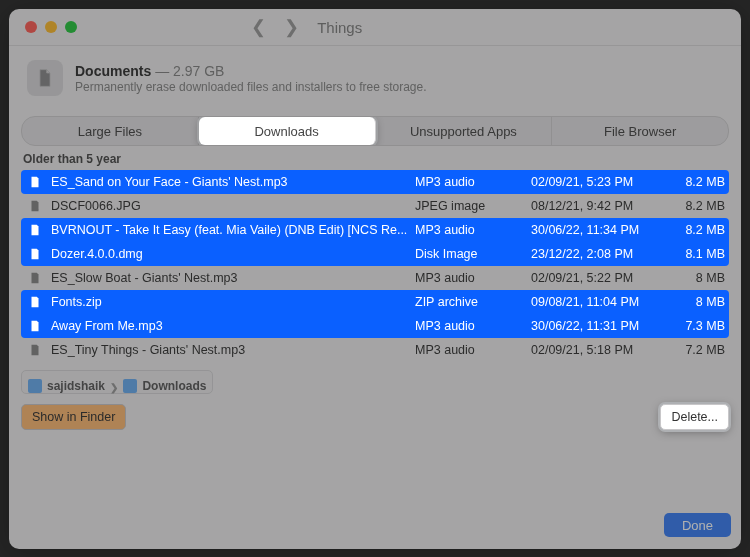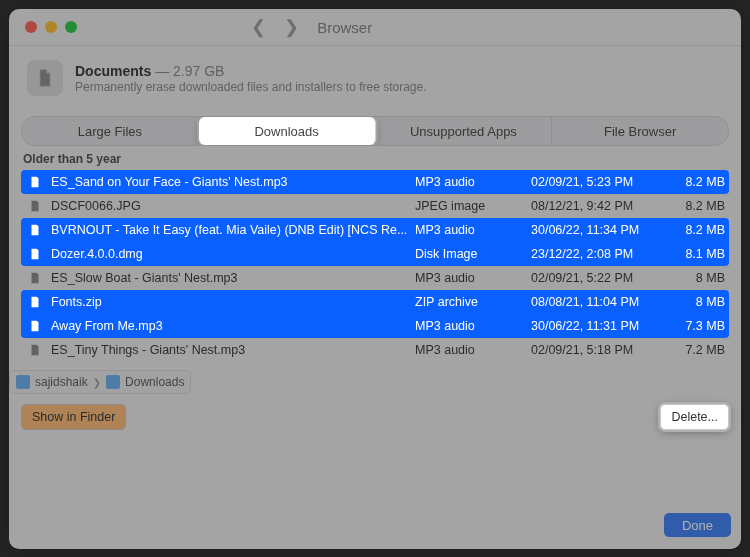--- a/index.html
+++ b/index.html
@@ -34,21 +34,21 @@
   .row .fi svg{width:14px;height:14px;}
   .row .nm{flex:1;white-space:nowrap;overflow:hidden;text-overflow:ellipsis;}
   .row .kd{width:116px;}
   .row .la{width:138px;}
   .row .szc{width:56px;text-align:right;}
   .row.sel{background:#0a60ff;color:#fff;}
   .row.sel + .row.sel{border-top-left-radius:0;border-top-right-radius:0;}
   .row.sel:has(+ .row.sel){border-bottom-left-radius:0;border-bottom-right-radius:0;}
   .row:not(.sel) .fi svg path, .row:not(.sel) .fi svg rect{fill:#888;}
   .row.sel .fi svg path, .row.sel .fi svg rect{fill:#fff;}
-  .path{display:flex;align-items:center;gap:5px;margin:8px 12px 0 0;height:22px;font-size:12px;color:#5a5a5a;border:1px solid #d6d5d7;border-radius:5px;padding:0 6px;background:#ebeaec;width:fit-content;}
+  .path{display:flex;align-items:flex-end;gap:5px;margin:8px 12px 0 12px;height:22px;font-size:12px;color:#5a5a5a;border:1px solid #d6d5d7;border-radius:5px;padding:0 6px;background:#ebeaec;width:fit-content;font-weight:bold;}
   .path .fdr{width:14px;height:14px;background:#6aaef2;border-radius:2px;}
   .path .arr{color:#9a9a9a;font-size:10px;}
   .footer{display:flex;align-items:center;justify-content:space-between;margin:10px 12px 0 12px;}
   .btn{height:24px;padding:0 10px;border:1px solid #c8c7c9;border-radius:5px;background:#fdba74;font-size:12.5px;color:#333;display:flex;align-items:center;cursor:pointer;}
   .btn.spot{position:relative;z-index:60;background:#fff;box-shadow:0 0 0 2px #aeb0b3, 0 2px 10px rgba(0,0,0,0.35);}
   .done{position:absolute;right:10px;bottom:12px;height:24px;padding:0 18px;border:none;border-radius:5px;background:#3b7ff5;color:#fff;font-size:13px;cursor:pointer;}
   .spotlight-row{position:relative;z-index:60;}
 </style>
 </head>
 <body>
@@ -58,21 +58,21 @@
   <div class="titlebar">
     <div class="traffic">
       <div class="tl red"></div>
       <div class="tl yel"></div>
       <div class="tl grn"></div>
     </div>
     <div class="navbtns">
       <span>❮</span>
       <span>❯</span>
     </div>
-    <div class="title">Browser</div>
+    <div class="title">Things</div>
   </div>
 
   <div class="header">
     <div class="docicon">
       <svg viewBox="0 0 24 24">
           <path fill="currentColor" d="M6 2h8l4 4v16H6z M14 2v4h4" stroke="#bfbfc1" stroke-width="1"></path>
         </svg>
     </div>
     <div>
       <h2>
@@ -156,21 +156,21 @@
       </div>
       <div class="row sel spotlight-row">
         <span class="fi">
           <svg viewBox="0 0 24 24">
             <path d="M6 3h9l3 3v15H6z"></path>
             <rect x="11" y="5" width="2" height="12" fill="#fff"></rect>
           </svg>
         </span>
         <span class="nm">Fonts.zip</span>
         <span class="kd">ZIP archive</span>
-        <span class="la">08/08/21, 11:04 PM</span>
+        <span class="la">09/08/21, 11:04 PM</span>
         <span class="szc">8 MB</span>
       </div>
       <div class="row sel spotlight-row">
         <span class="fi">
           <svg viewBox="0 0 24 24">
             <path d="M6 3h9l3 3v15H6z"></path>
             <rect x="10" y="12" width="4" height="6" rx="1" fill="#fff"></rect>
           </svg>
         </span>
         <span class="nm">Away From Me.mp3</span>

